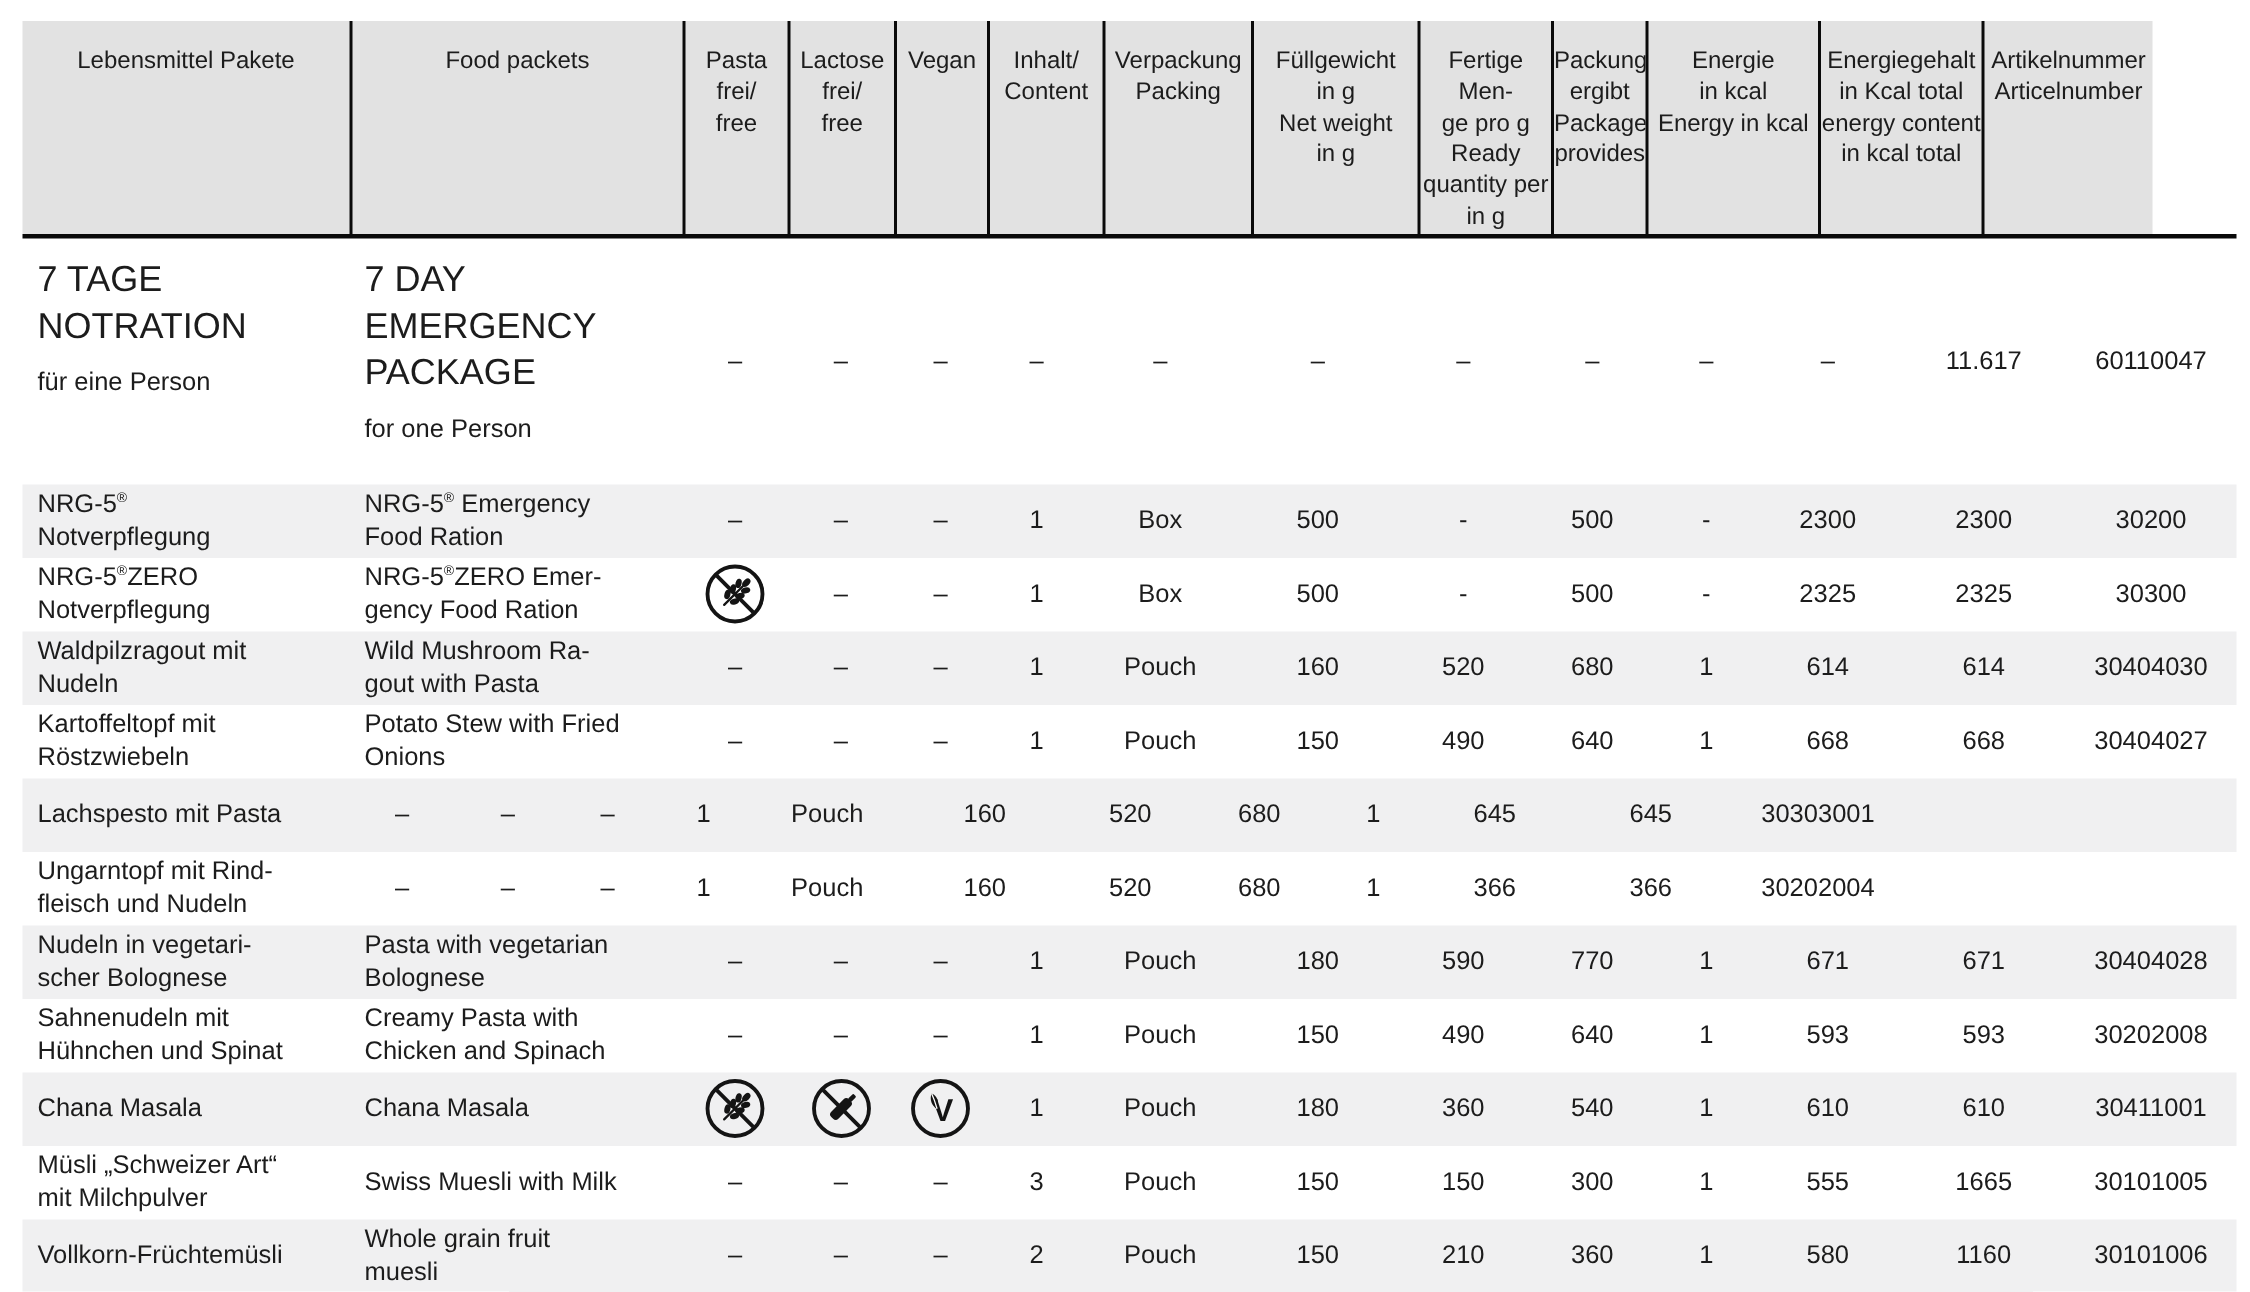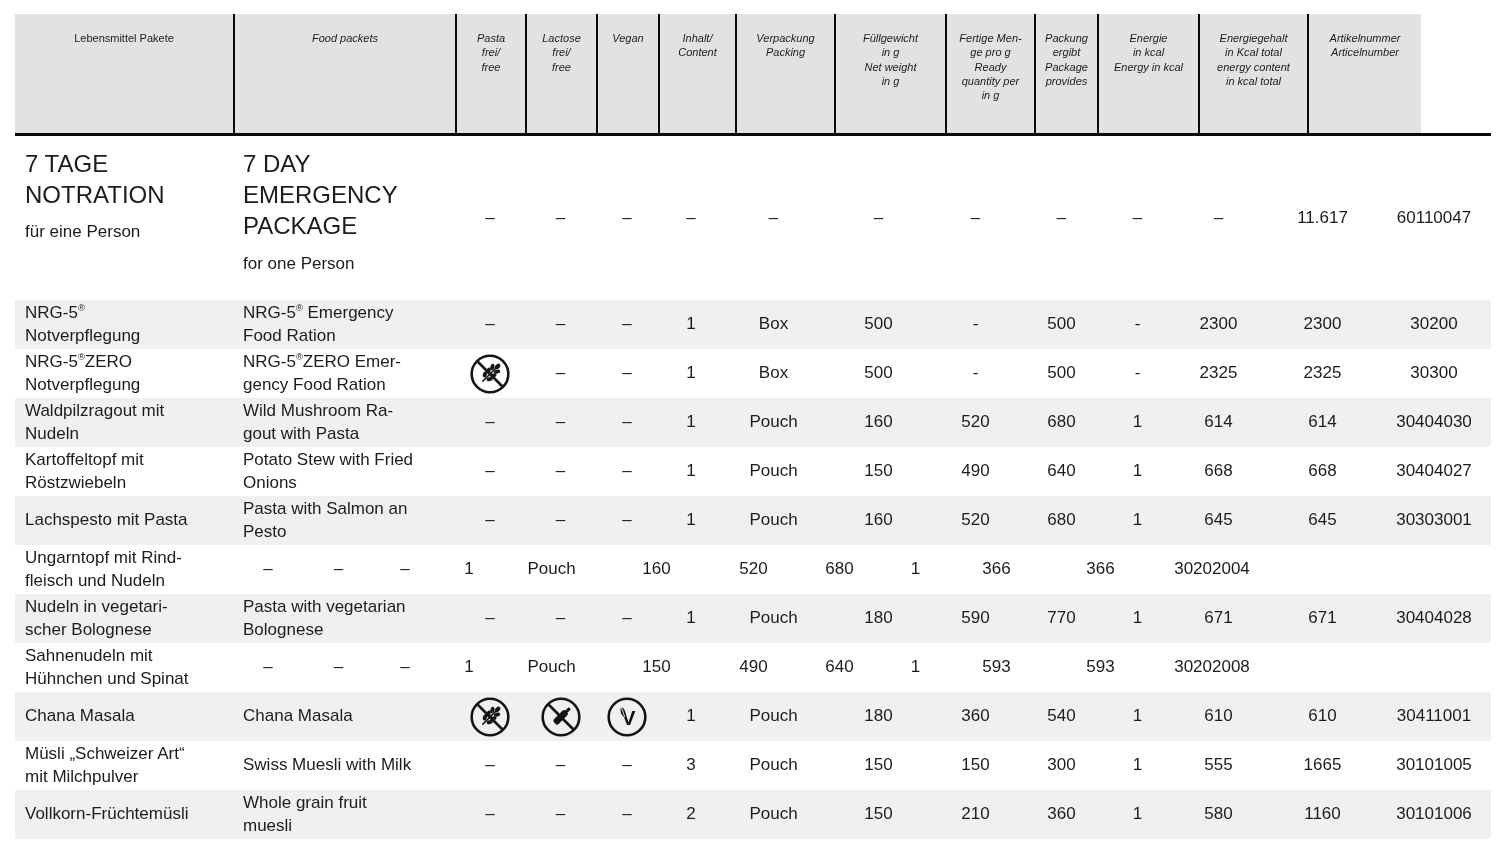--- a/index.html
+++ b/index.html
@@ -27,27 +27,27 @@
   }
   .thead{
     display:flex;
     border-bottom:3px solid var(--grid);
   }
   .hcell{
     box-sizing:border-box;
     background:var(--header-bg);
     min-height:119px;
     padding-top:17px;
-    font-size:11px;
+    font-size:16px;
     line-height:1.3;
     text-align:center;
     white-space:pre-line;
     flex:0 0 auto;
   }
-  .hcell + .hcell{border-left:2px solid var(--grid);font-style:italic;}
+  .hcell + .hcell{border-left:2px solid var(--grid);}
   .rows{}
   .row{
     display:flex;
     align-items:center;
     min-height:49px;
   }
   .rows .row:nth-child(even){background:var(--stripe-bg);}
   .row.tall{min-height:164px;}
   .row.tall .cell.name{align-self:flex-start;padding-top:12px;}
   .cell{
@@ -101,21 +101,21 @@
 in g</div>
         <div class="hcell" style="width: 89px;">Fertige Men-
 ge pro g
 Ready
 quantity per
 in g</div>
         <div class="hcell" style="width: 63px;">Packung
 ergibt
 Package
 provides</div>
-        <div class="hcell" style="width: 101px;">Energie
+        <div class="hcell" style="width: 115px;">Energie
 in kcal
 Energy in kcal</div>
         <div class="hcell" style="width: 109px; text-align: center;">Energiegehalt
 in Kcal total
 energy content
 in kcal total</div>
         <div class="hcell" style="width: 114px;">Artikelnummer
 Articelnumber</div>
       </div>
     <div class="rows">
@@ -218,22 +218,20 @@
           <div class="cell ac" style="width: 111px;">150</div>
           <div class="cell ac" style="width: 83px;">490</div>
           <div class="cell ac" style="width: 89px;">640</div>
           <div class="cell ac" style="width: 63px;">1</div>
           <div class="cell ac" style="width: 99px;">668</div>
           <div class="cell ac" style="width: 109px;">668</div>
           <div class="cell ac" style="width: 114px;">30404027</div>
         </div>
         <div class="row">
           <div class="cell al name" style="width: 218px;">Lachspesto mit Pasta</div>
-          <div class="cell al name" style="width: 222px;">Pasta with Salmon an
-Pesto</div>
           <div class="cell ac" style="width: 70px;">–</div>
           <div class="cell ac" style="width: 71px;">–</div>
           <div class="cell ac" style="width: 62px;">–</div>
           <div class="cell ac" style="width: 66px;">1</div>
           <div class="cell ac" style="width: 99px;">Pouch</div>
           <div class="cell ac" style="width: 111px;">160</div>
           <div class="cell ac" style="width: 83px;">520</div>
           <div class="cell ac" style="width: 89px;">680</div>
           <div class="cell ac" style="width: 63px;">1</div>
           <div class="cell ac" style="width: 99px;">645</div>
@@ -270,20 +268,22 @@
           <div class="cell ac" style="width: 83px;">590</div>
           <div class="cell ac" style="width: 89px;">770</div>
           <div class="cell ac" style="width: 63px;">1</div>
           <div class="cell ac" style="width: 99px;">671</div>
           <div class="cell ac" style="width: 109px;">671</div>
           <div class="cell ac" style="width: 114px;">30404028</div>
         </div>
         <div class="row">
           <div class="cell al name" style="width: 218px;">Sahnenudeln mit
 Hühnchen und Spinat</div>
+          <div class="cell al name" style="width: 222px;">Creamy Pasta with
+Chicken and Spinach</div>
           <div class="cell ac" style="width: 70px;">–</div>
           <div class="cell ac" style="width: 71px;">–</div>
           <div class="cell ac" style="width: 62px;">–</div>
           <div class="cell ac" style="width: 66px;">1</div>
           <div class="cell ac" style="width: 99px;">Pouch</div>
           <div class="cell ac" style="width: 111px;">150</div>
           <div class="cell ac" style="width: 83px;">490</div>
           <div class="cell ac" style="width: 89px;">640</div>
           <div class="cell ac" style="width: 63px;">1</div>
           <div class="cell ac" style="width: 99px;">593</div>

